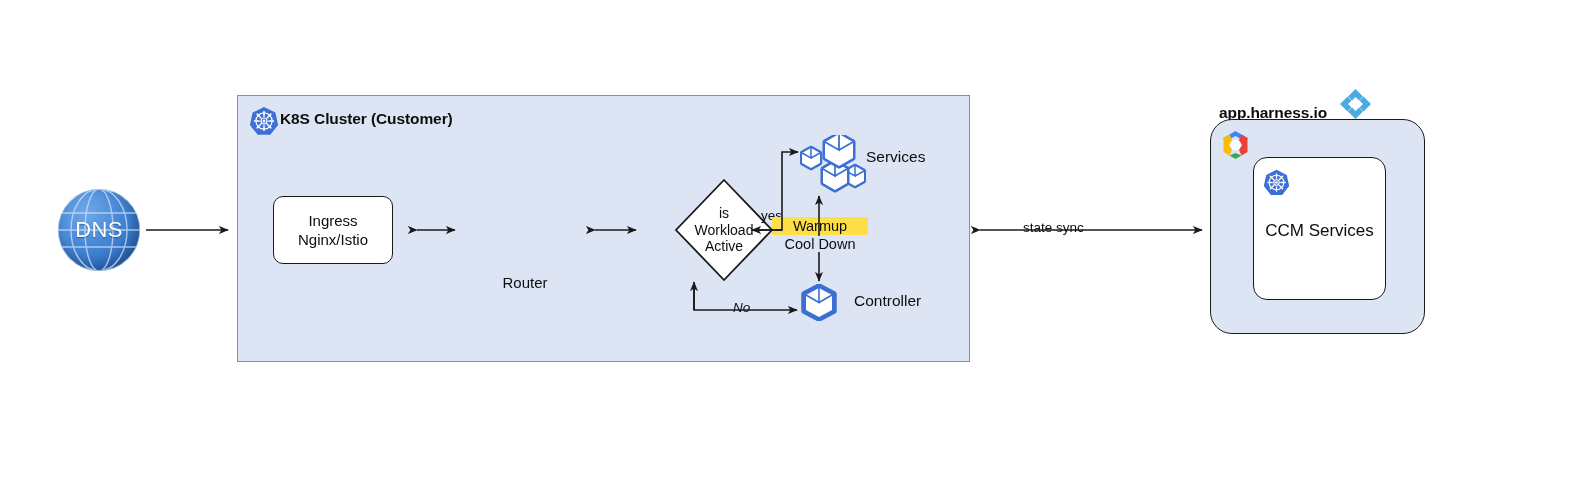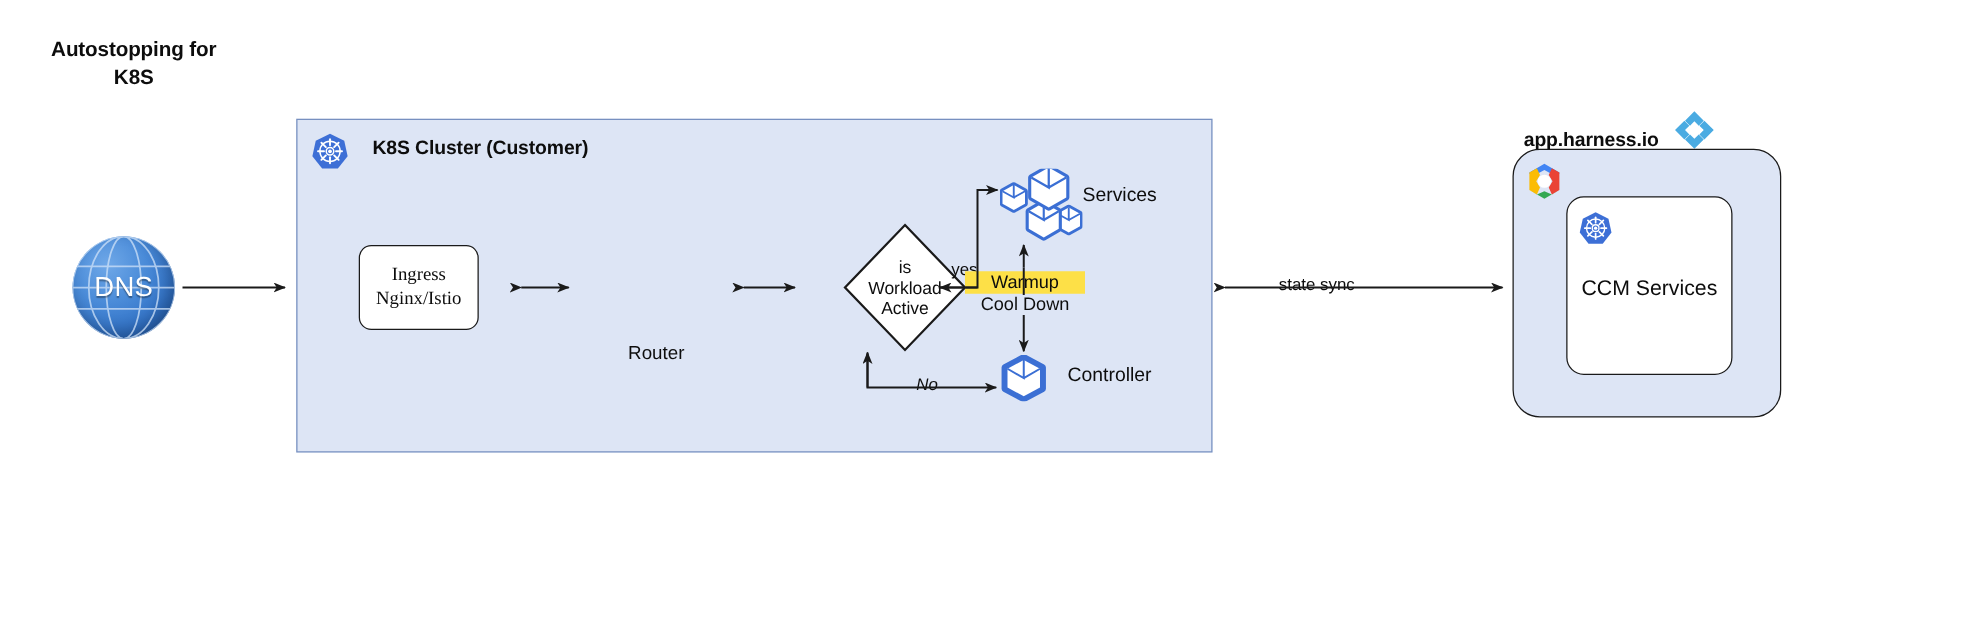--- a/index.html
+++ b/index.html
@@ -41,21 +41,21 @@
     left: 237px;
     top: 95px;
     width: 733px;
     height: 267px;
     background: #dde5f5;
     border: 1px solid #7790c0;
     box-sizing: border-box;
   }
   .cluster-title {
     position: absolute;
-    left: 298px;
+    left: 280px;
     top: 110px;
     font-size: 15.5px;
     font-weight: bold;
     color: #0d0d0d;
     letter-spacing: -0.1px;
   }
 
   
   .dns-node {
     position: absolute;
@@ -97,21 +97,21 @@
     display: flex;
     align-items: center;
     justify-content: center;
     text-align: center;
     font-size: 15px;
     line-height: 1.3;
     color: #0d0d0d;
     white-space: pre-line;
     box-sizing: border-box;
   }
-  #box-ingress { left: 287px; top: 196px; width: 96px; height: 68px; font-family: Liberation Serif, serif; }
+  #box-ingress { left: 273px; top: 196px; width: 120px; height: 68px; }
   #box-envoy   { left: 465px; top: 196px; width: 120px; height: 68px; }
 
   .sub-caption {
     position: absolute;
     font-size: 15px;
     color: #0d0d0d;
     text-align: center;
   }
   #caption-router { left: 465px; top: 274px; width: 120px; }
 
@@ -241,22 +241,20 @@
     left: 0; top: 0;
     width: 1576px; height: 500px;
     pointer-events: none;
   }
 </style>
 </head>
 <body>
 
 <div id="canvas">
 
-  <div class="diagram-title">Autostopping for
-K8S</div>
 
   <div class="cluster-box"></div>
 
   <div class="icon" id="icon-k8s-cluster">
     <svg viewBox="0 0 100 100" width="30" height="30" aria-hidden="true">
       <polygon points="50,3 88,22 97,63 71,96 29,96 3,63 12,22" fill="#3d6fd6"></polygon>
       <g fill="none" stroke="#ffffff" stroke-width="4">
         <circle cx="50" cy="50" r="10"></circle>
         <circle cx="50" cy="50" r="27"></circle>
       </g>

